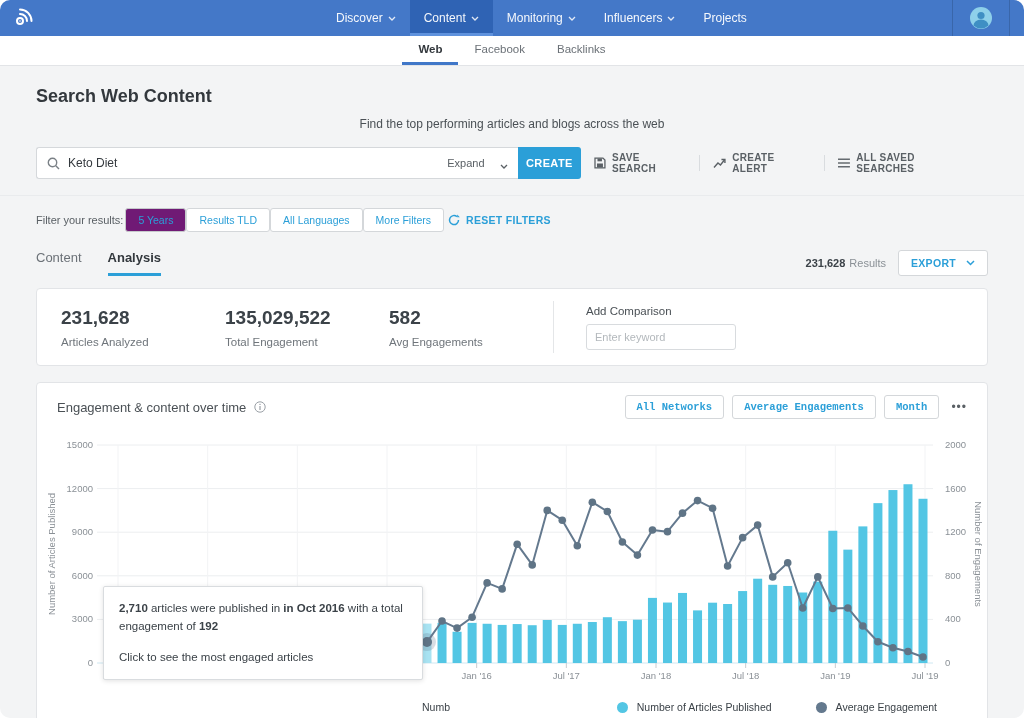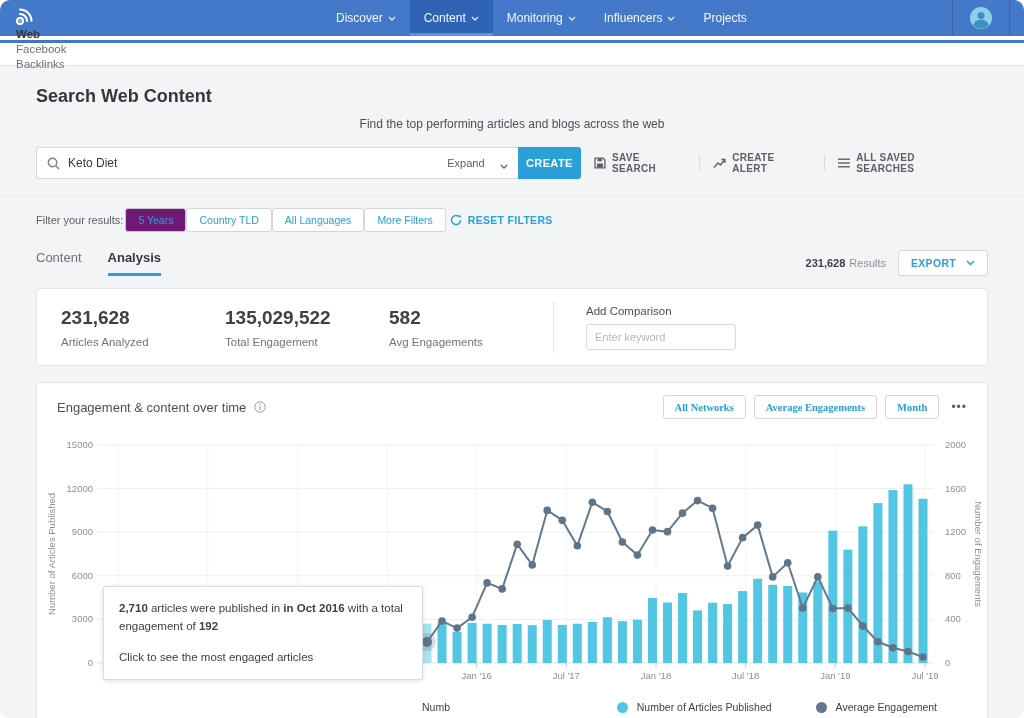--- a/index.html
+++ b/index.html
@@ -13,21 +13,21 @@
   .logo { width:46px; display:flex; align-items:center; justify-content:center; }
   .nav-menu { display:flex; margin-left:276px; }
   .nav-item { display:flex; align-items:center; gap:5px; padding:0 14px; color:rgba(255,255,255,.95);
               font-size:12px; cursor:pointer; }
   .nav-item.active { background:#2f63b4; box-shadow:inset 0 -3px 0 #5f92dd; }
   .nav-caret { opacity:.85; margin-top:1px; }
   .avatar-wrap { margin-left:auto; width:58px; display:flex; align-items:center; justify-content:center;
                  border-left:1px solid rgba(0,0,0,.15); border-right:1px solid rgba(0,0,0,.15); margin-right:14px; }
 
   
-  .subnav { height:30px; background:#fff; border-bottom:1px solid #e2e4e7; display:flex; justify-content:center;flex-direction:column; }
+  .subnav { height:30px; background:#fff; border-bottom:1px solid #e2e4e7; display:flex; justify-content:center; }
   .subtab { padding:0 16px; display:flex; align-items:center; font-size:11.5px; color:#6b7177; cursor:pointer;
             border-bottom:3px solid transparent; }
   .subtab.active { color:#33383d; font-weight:bold; border-bottom-color:#4077c8; }
 
   
   .page { padding:0 36px; }
   .page-title { margin-top:20px; font-size:18px; font-weight:bold; color:#33383d; }
   .page-subtitle { margin-top:10px; font-size:12px; color:#4a5055;text-align:center; }
 
   .search-row { margin-top:16px; display:flex; align-items:center; }
@@ -76,21 +76,21 @@
   .comparison input::placeholder { color:#b3b8bc; }
 
   
   .chart-card { margin-top:16px; background:#fff; border:1px solid #e2e4e7; border-radius:4px;
                 height:348px; position:relative; }
   .chart-header { display:flex; align-items:center; padding:12px 20px 4px 20px; }
   .chart-title { font-size:13px; color:#4a5055; }
   .info-icon { margin-left:8px; }
   .chart-controls { margin-left:auto; display:flex; align-items:center; gap:8px; }
   .chart-btn { height:24px; padding:0 11px; background:#fff; border:1px solid #d4d7da; border-radius:3px;
-               color:#2b9fd8; font-size:10.5px; font-weight:bold; cursor:pointer; font-family:Liberation Serif, serif;}
+               color:#2b9fd8; font-size:10.5px; font-weight:bold; cursor:pointer; font-family:Liberation Mono, monospace;}
   .more-dots { color:#5a6065; font-size:12px; letter-spacing:1px; margin-left:4px; cursor:pointer; }
 
   #chart-svg { display:block; }
   #chart-svg text.tick { font-size:9.5px; fill:#8a9096; font-family:"Liberation Sans",sans-serif; }
   #chart-svg text.axis-title { font-size:9.5px; fill:#8a9096; font-family:"Liberation Sans",sans-serif; }
 
   .chart-tooltip { position:absolute; left:66px; top:203px; width:320px; background:#fff;
                    border:1px solid #d9dcdf; border-radius:2px; box-shadow:0 1px 5px rgba(0,0,0,.12);
                    padding:13px 15px; font-size:11.5px; color:#3b4248; line-height:1.55; z-index:5; }
   .chart-tooltip .tt-footer { margin-top:13px; }
@@ -213,21 +213,21 @@
           <span>ALL SAVED SEARCHES</span>
         </div>
       </div>
     </div>
 
     <div class="filter-divider"></div>
 
     <div class="filter-row">
       <span class="filter-label">Filter your results:</span>
       <button class="filter-btn selected">5 Years</button>
-      <button class="filter-btn">Country TLD</button>
+      <button class="filter-btn">Results TLD</button>
       <button class="filter-btn">All Languages</button>
       <button class="filter-btn">More Filters</button>
       <div class="reset-link">
         <svg width="12" height="12" viewBox="0 0 12 12">
           <path d="M10.5 6 a4.5 4.5 0 1 1 -1.6 -3.4" fill="none" stroke="#2b9fd8" stroke-width="1.5"></path>
           <path d="M9.2 0.5 L9.2 3.2 L11.8 3.2 z" fill="#2b9fd8"></path>
         </svg>
         <span>RESET FILTERS</span>
       </div>
     </div>

